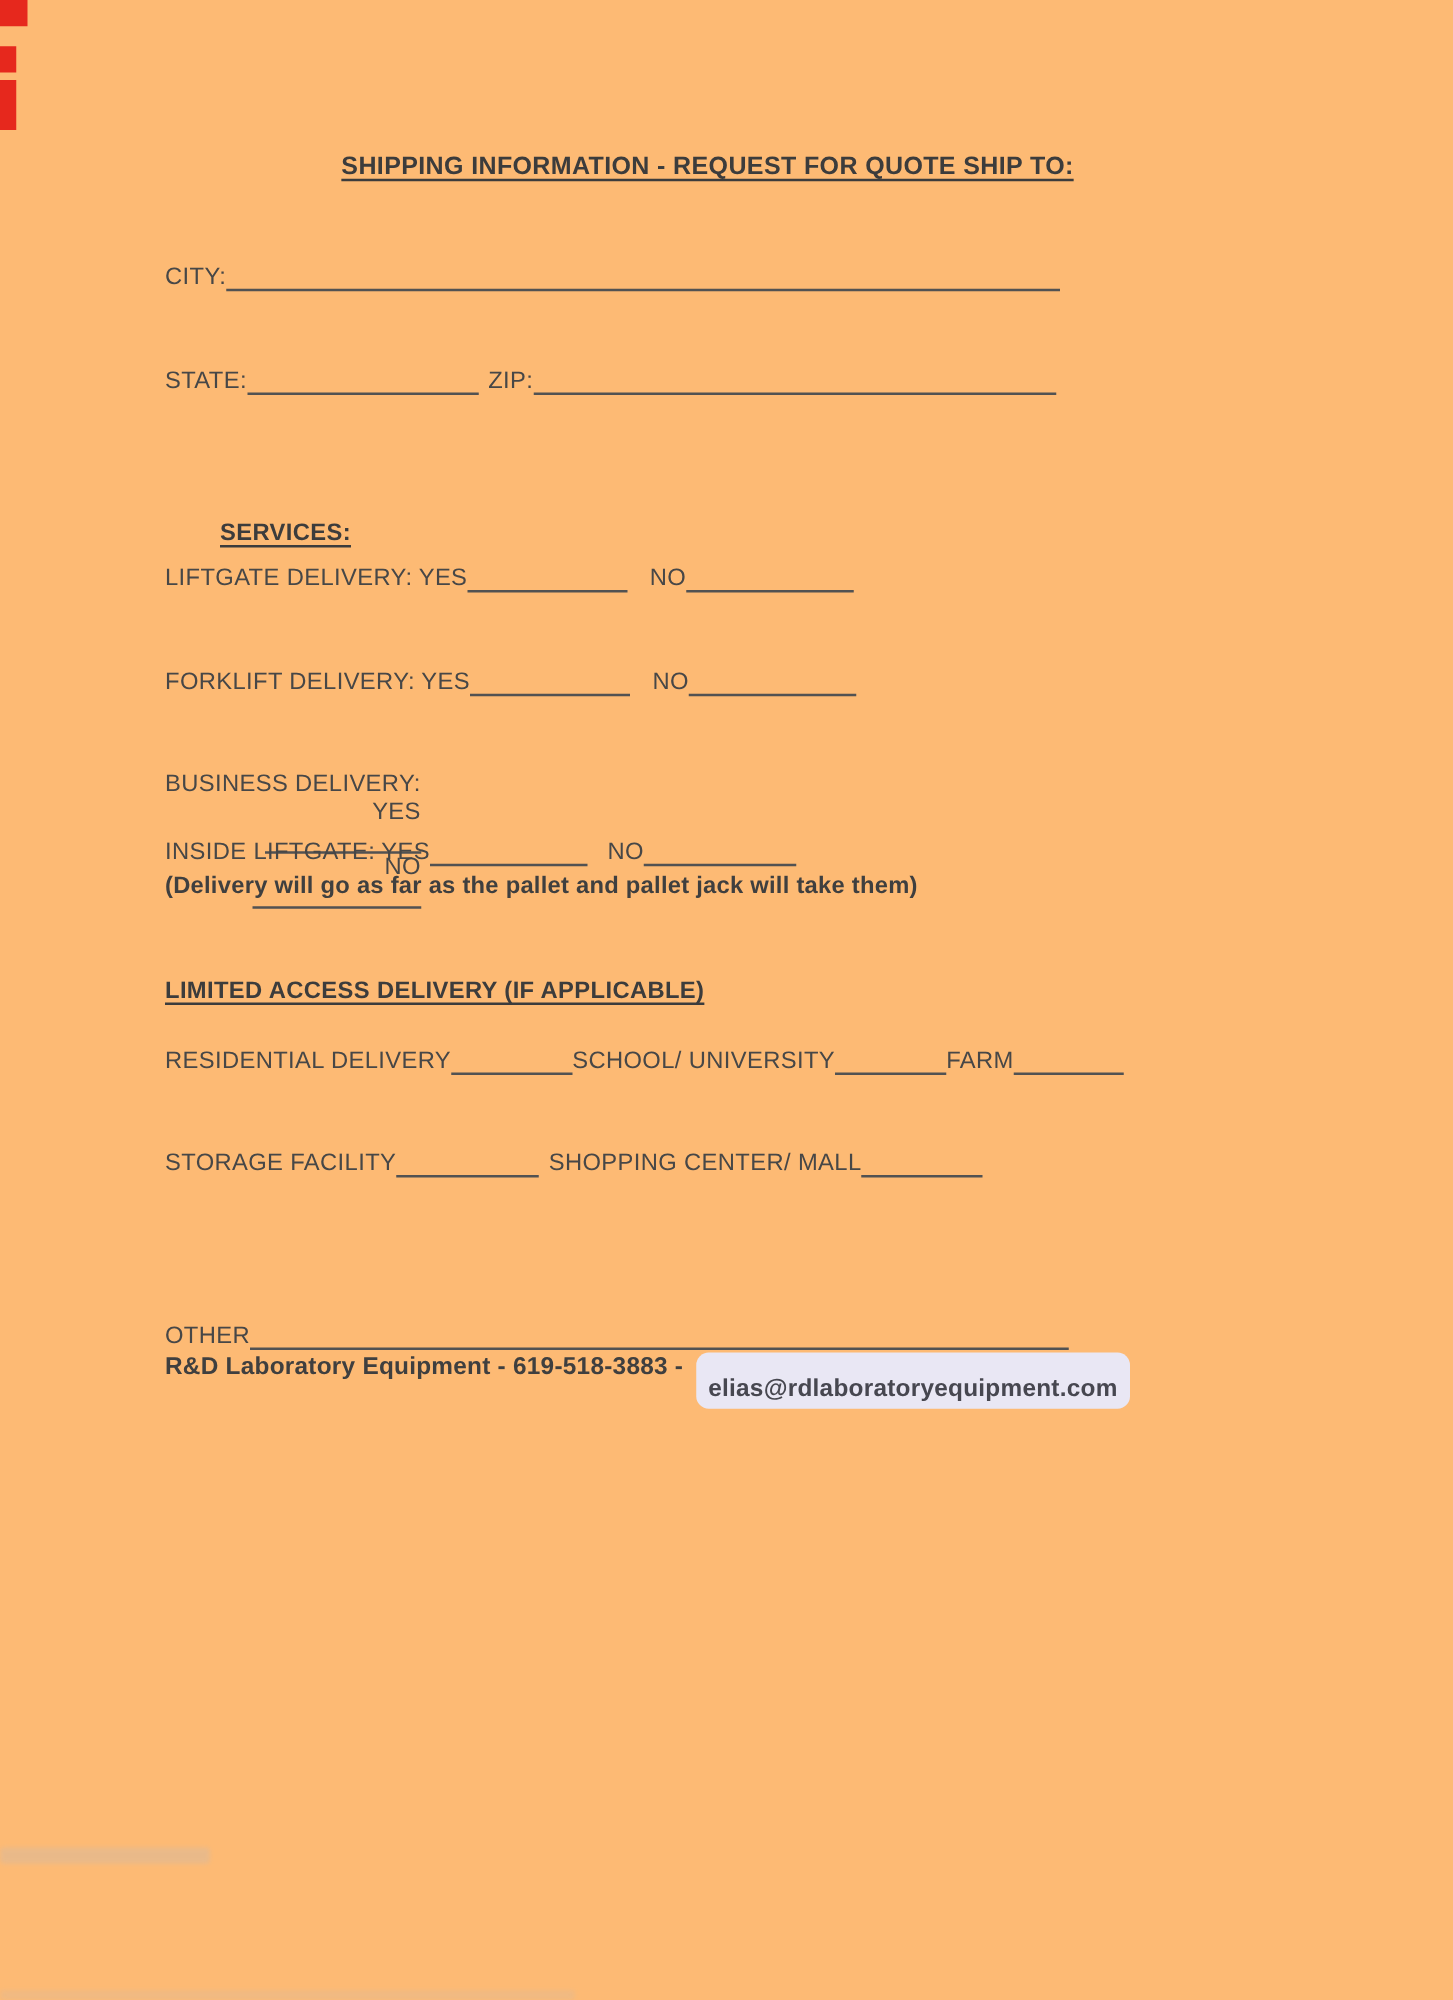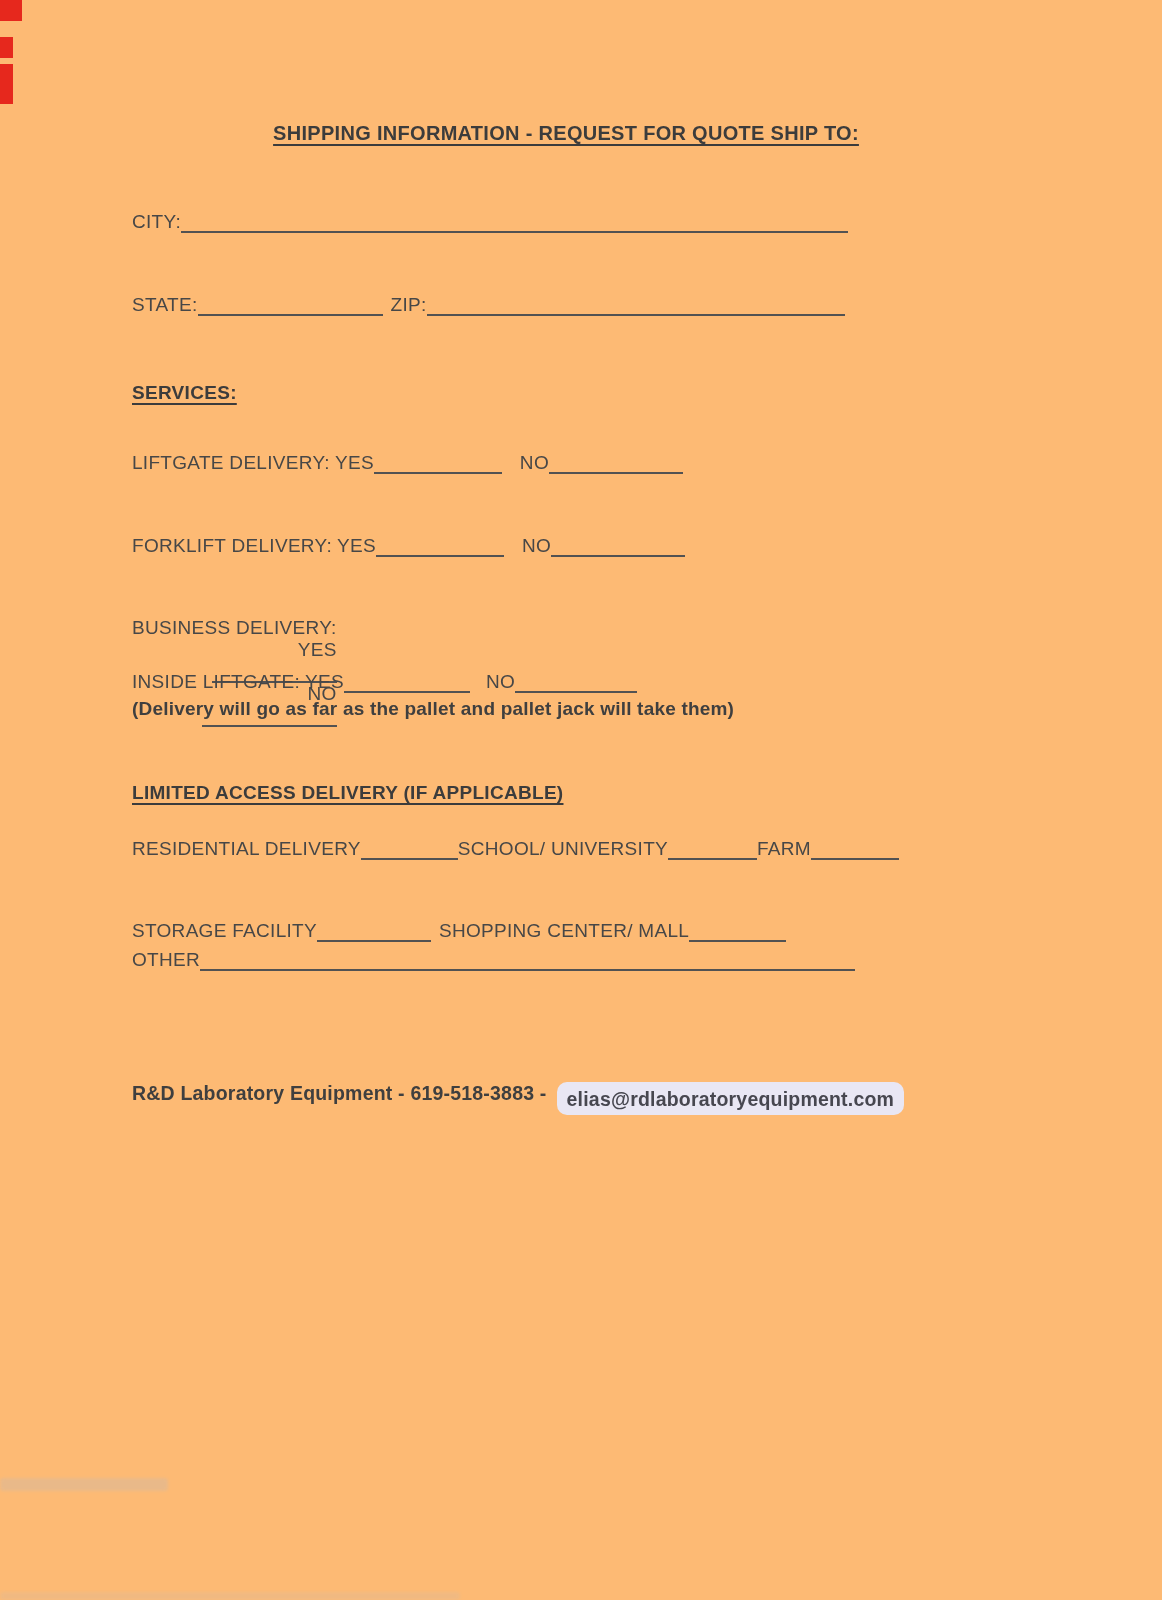--- a/index.html
+++ b/index.html
@@ -65,21 +65,21 @@
   }
   .footer {
     position: absolute; left: 132px; top: 1082px;
     font-size: 19.5px; font-weight: bold; color: #3f3f3f; letter-spacing: .2px;
     display: flex; white-space: nowrap;
   }
   .email-hl {
     margin-left: 10px;
     background: #e9e7f4;
     border-radius: 10px;
-    padding: 6px 10px 4px 10px;
+    padding: 18px 10px 4px 10px;
     color: #474750;
   }
 </style>
 </head>
 <body>
 
 <div class="page">
 
   <div class="red-mark m1"></div>
   <div class="red-mark m2"></div>
@@ -95,21 +95,21 @@
   </div>
 
   <div class="row" style="top:294px; width:713px;">
     <span>STATE:</span>
     <span class="line" style="width:185px;"></span>
     <span class="gap8"></span>
     <span>ZIP:</span>
     <span class="line flex"></span>
   </div>
 
-  <div class="heading" style="top:382px;">SERVICES:</div>
+  <div class="heading" style="top:416px;margin-left:44px;">SERVICES:</div>
 
   <div class="row" style="top:452px;">
     <span>LIFTGATE DELIVERY:</span>
     <span class="yes-word">YES</span>
     <span class="line" style="width:128px;"></span>
     <span class="no-word">NO</span>
     <span class="line" style="width:134px;"></span>
   </div>
 
   <div class="row" style="top:535px;justify-content:space-between;">
@@ -149,21 +149,21 @@
   </div>
 
   <div class="row" style="top:920px;">
     <span>STORAGE FACILITY</span>
     <span class="line" style="width:114px;"></span>
     <span class="gap8"></span>
     <span>SHOPPING CENTER/ MALL</span>
     <span class="line" style="width:97px;"></span>
   </div>
 
-  <div class="row" style="top:949px; width:723px;">
+  <div class="row" style="top:1058px; width:723px;">
     <span>OTHER</span>
     <span class="line flex"></span>
   </div>
 
   <div class="footer">
     <span>R&amp;D Laboratory Equipment - 619-518-3883 -</span>
     <span class="email-hl">elias@rdlaboratoryequipment.com</span>
   </div>
 
 </div>

